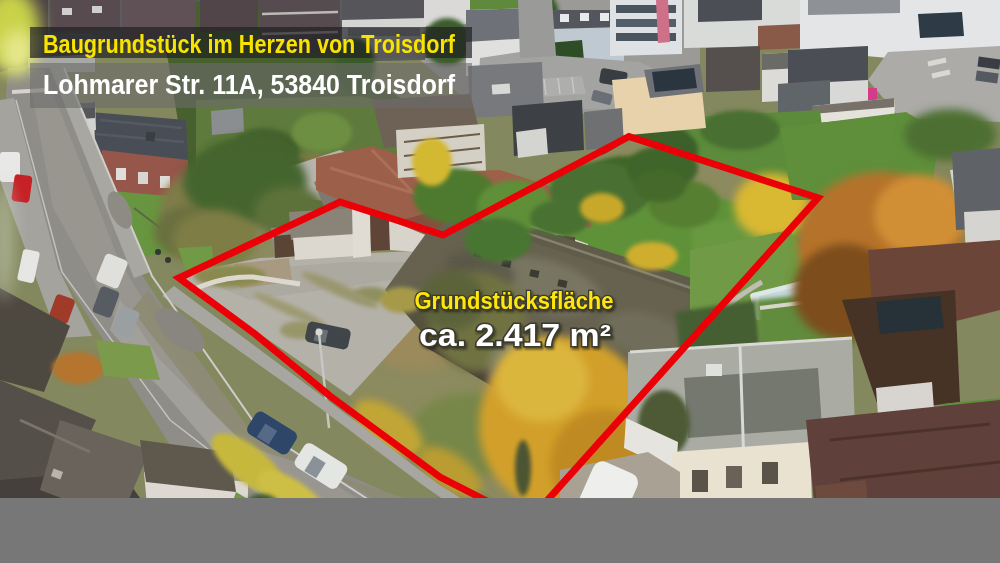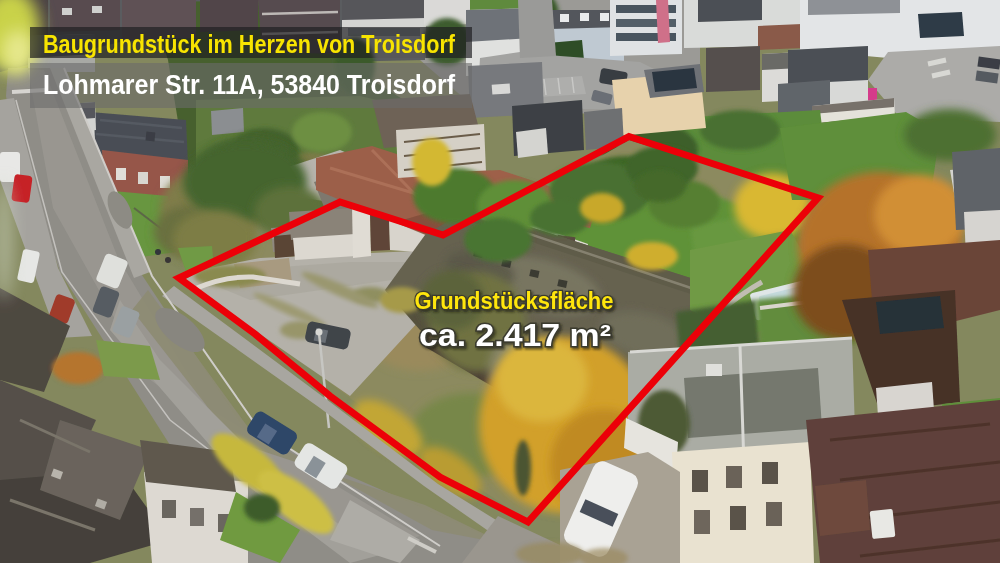--- a/index.html
+++ b/index.html
@@ -1,16 +1,16 @@
 <!DOCTYPE html>
 <html><head>
 <meta charset="utf-8">
 <style>
   html,body{margin:0;padding:0;background:#777;}
-  #stage{position:relative;width:1000px;height:563px;overflow:hidden;font-family:"Liberation Sans",sans-serif;text-align:center;}
+  #stage{position:relative;width:1000px;height:498px;overflow:hidden;font-family:"Liberation Sans",sans-serif;text-align:center;}
   svg{display:block;}
 </style>
 </head>
 <body>
 <div id="stage">
 <svg width="1000" height="563" viewBox="0 0 1000 563" xmlns="http://www.w3.org/2000/svg">
 <defs>
   <filter id="b07" x="-5%" y="-5%" width="110%" height="110%">
           <feGaussianBlur stdDeviation="0.7"></feGaussianBlur>
         </filter>

